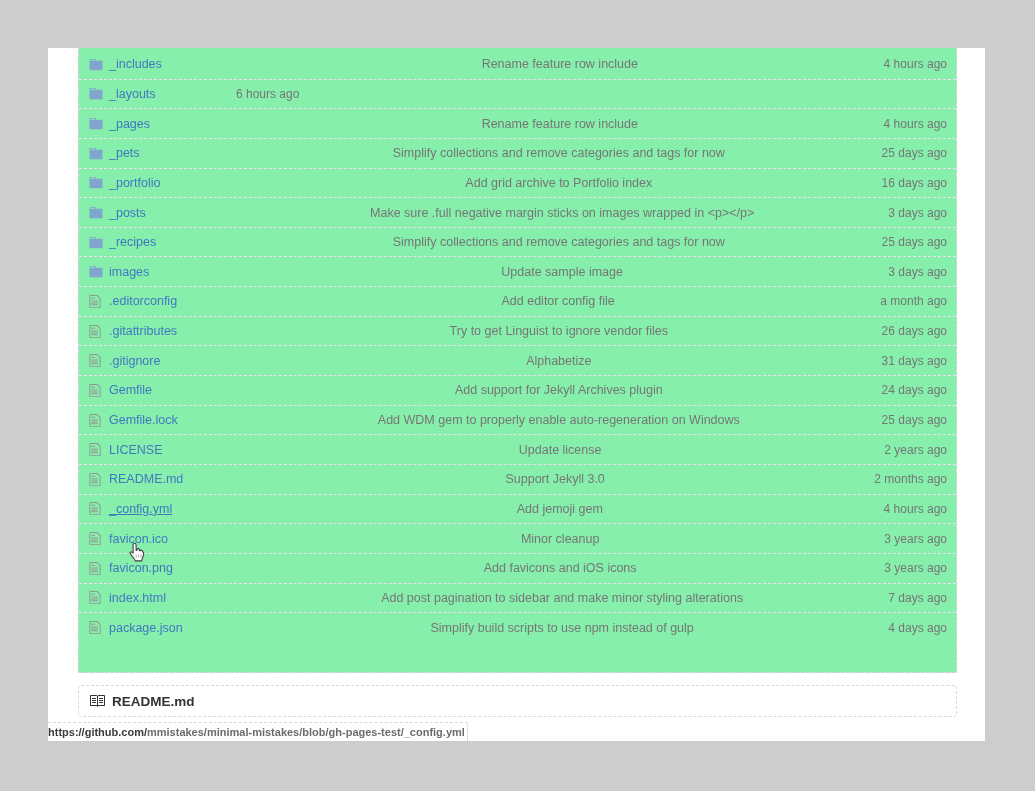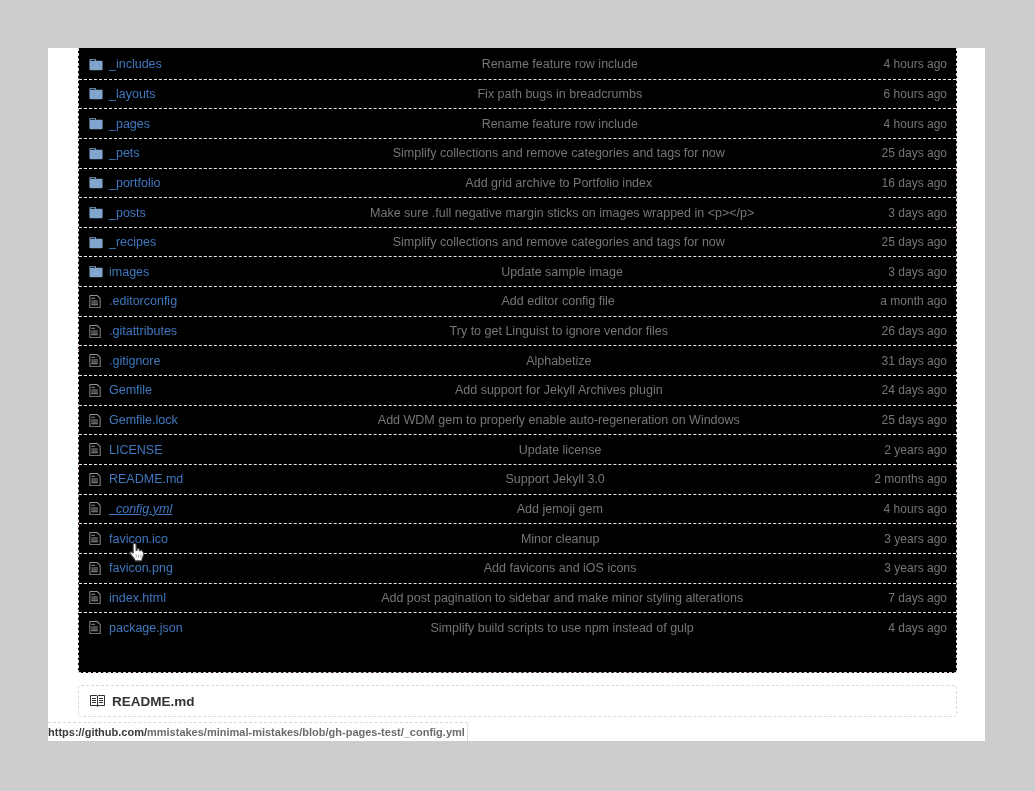--- a/index.html
+++ b/index.html
@@ -26,37 +26,37 @@
   .top-fragment{
     position:absolute;left:38px;top:0;width:69px;height:2px;
     border-top:2px dotted #eccfe8;
   }
   .file-table{
     position:absolute;left:30px;top:0;width:879px;height:625px;
     border-left:1px dashed var(--border);
     border-right:1px dashed var(--border);
     border-bottom:1px dashed var(--border);
     padding-top:2px;
-    background:#000000;
+    background:#86efac;
   }
   .file-row{
     display:flex;align-items:center;height:29.65px;
     border-bottom:1px dashed var(--rowline);
   }
   .file-row:last-child{border-bottom:none;}
   .cell-icon{
     flex:0 0 auto;width:20px;margin-left:10px;
     display:flex;align-items:center;justify-content:flex-start;
   }
   .cell-name{
     flex:0 0 auto;width:127px;
     font-size:12.5px;color:var(--link);text-decoration:none;cursor:pointer;
     white-space:nowrap;overflow:hidden;
   }
-  .cell-name.hovered{text-decoration:underline;font-style:italic;}
+  .cell-name.hovered{text-decoration:underline;}
   .cell-msg{
     flex:1 1 auto;font-size:12.5px;color:var(--muted);
     white-space:nowrap;overflow:hidden;text-align:center;
   }
   .msg-link{color:var(--muted);text-decoration:none;cursor:pointer;}
   .cell-time{
     flex:0 0 auto;font-size:12px;color:var(--muted);
     padding-right:9px;white-space:nowrap;
   }
   .readme-box{
@@ -99,21 +99,20 @@
         <span class="cell-msg"><a class="msg-link">Rename feature row include</a></span>
         <span class="cell-time">4 hours ago</span>
       </div>
       <div class="file-row">
         <span class="cell-icon">
           <svg width="14" height="15" viewBox="0 0 14 16" fill="#80a6cd">
             <path d="M13 4H7V3c0-.66-.31-1-1-1H1c-.55 0-1 .45-1 1v10c0 .55.45 1 1 1h12c.55 0 1-.45 1-1V5c0-.55-.45-1-1-1zM6 4H1V3h5v1z"></path>
           </svg>
         </span>
         <a class="cell-name">_layouts</a>
-        <span class="cell-msg"><a class="msg-link">Fix path bugs in breadcrumbs</a></span>
         <span class="cell-time">6 hours ago</span>
       </div>
       <div class="file-row">
         <span class="cell-icon">
           <svg width="14" height="15" viewBox="0 0 14 16" fill="#80a6cd">
             <path d="M13 4H7V3c0-.66-.31-1-1-1H1c-.55 0-1 .45-1 1v10c0 .55.45 1 1 1h12c.55 0 1-.45 1-1V5c0-.55-.45-1-1-1zM6 4H1V3h5v1z"></path>
           </svg>
         </span>
         <a class="cell-name">_pages</a>
         <span class="cell-msg"><a class="msg-link">Rename feature row include</a></span>

